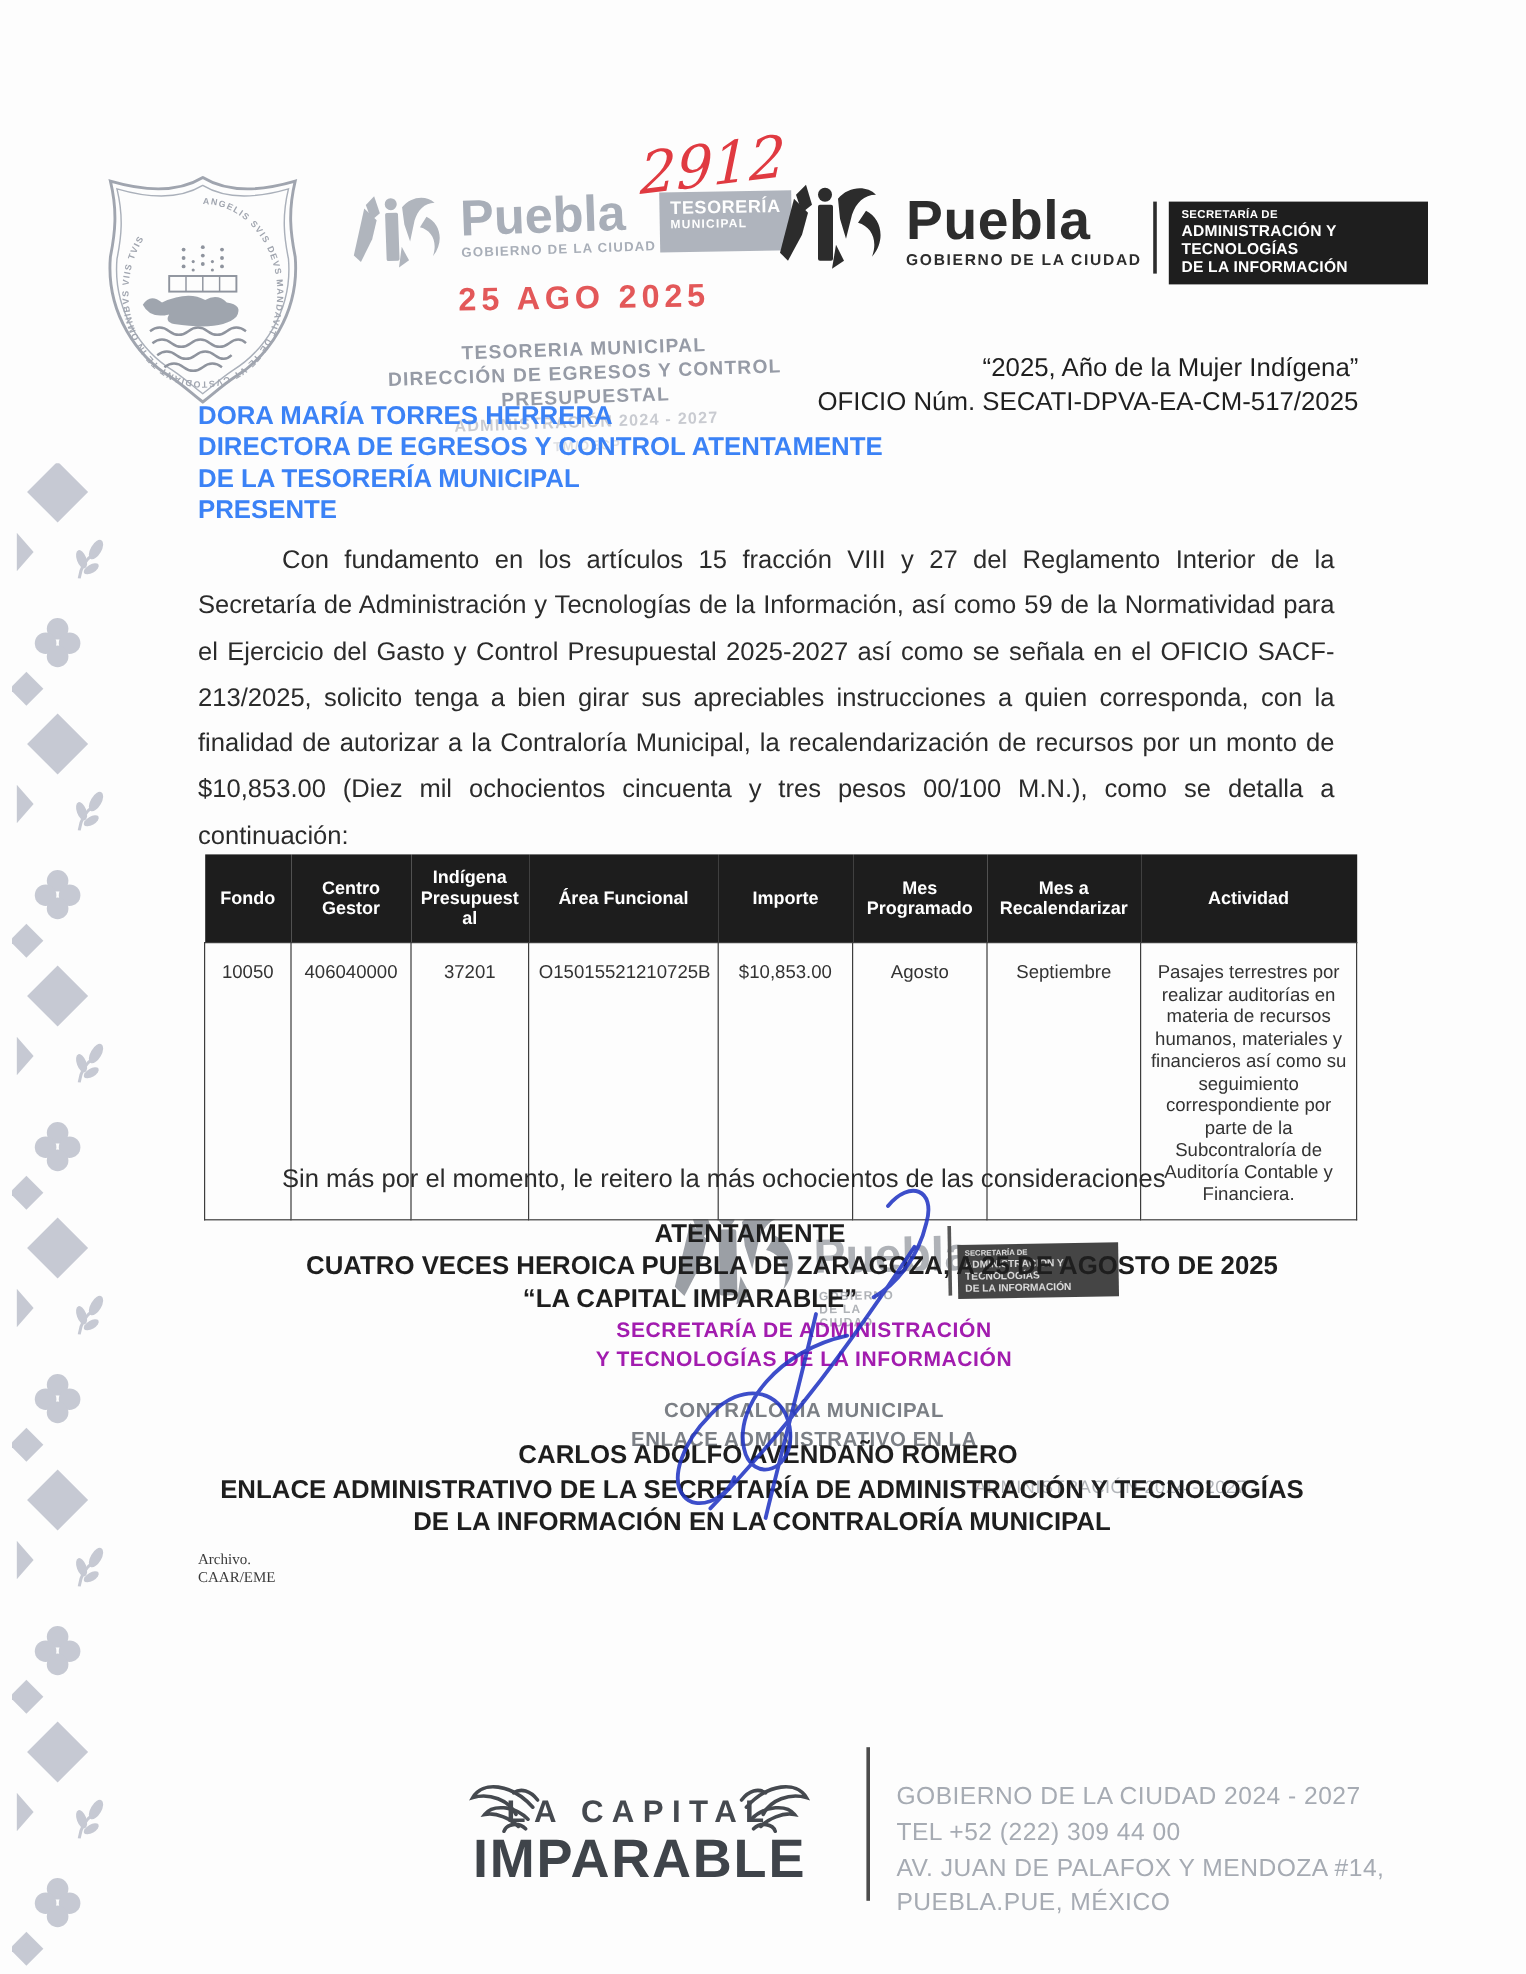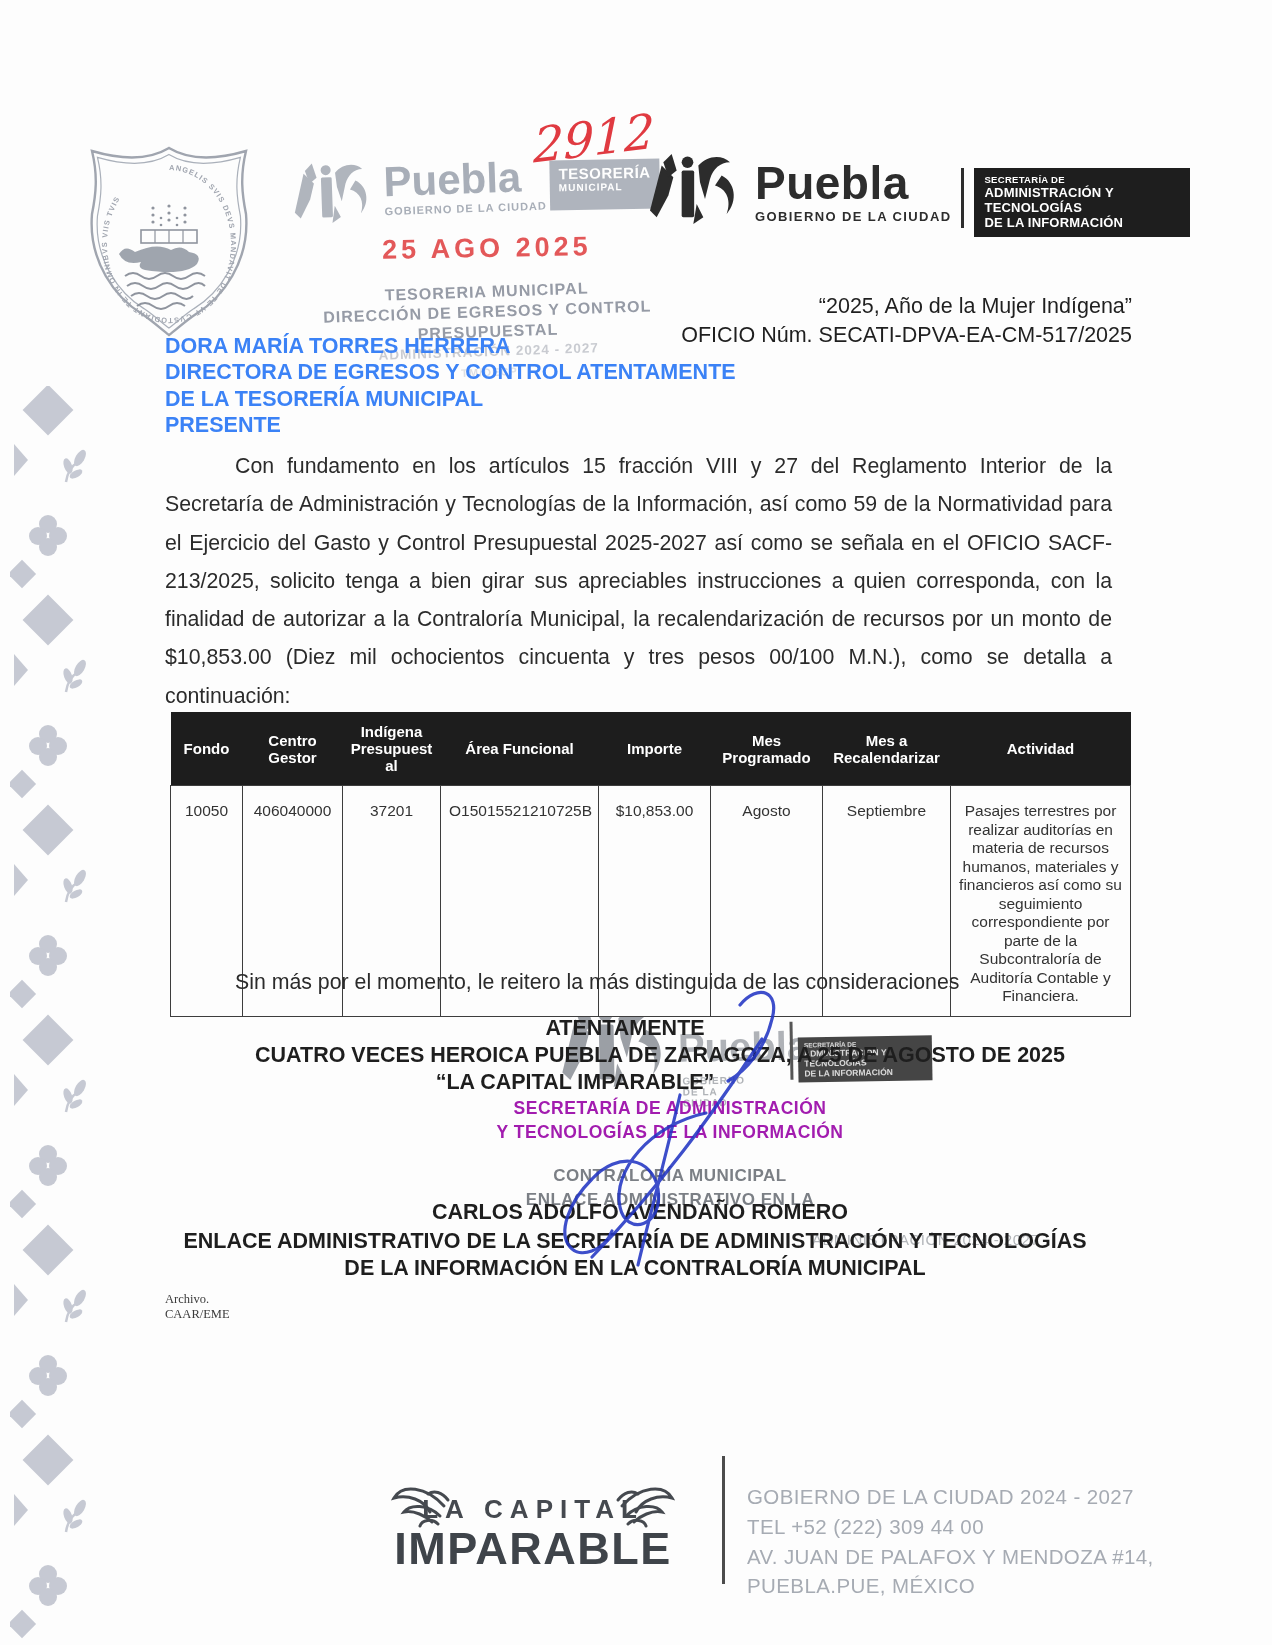--- a/index.html
+++ b/index.html
@@ -227,21 +227,21 @@
           <td>O15015521210725B</td>
           <td>$10,853.00</td>
           <td>Agosto</td>
           <td>Septiembre</td>
           <td>Pasajes terrestres por realizar auditorías en materia de recursos humanos, materiales y financieros así como su seguimiento correspondiente por parte de la Subcontraloría de Auditoría Contable y Financiera.</td>
         </tr>
       </tbody>
     </table>
   </div>
 
-  <div class="abs closing">Sin más por el momento, le reitero la más distinguida de las consideraciones</div>
+  <div class="abs closing">Sin más por el momento, le reitero la más ochocientos de las consideraciones</div>
 
   <div class="abs sig-text" style="left:430px;top:1016px;width:390px;">ATENTAMENTE</div>
   <div class="abs sig-text" style="left:165px;top:1043px;width:990px;">CUATRO VECES HEROICA PUEBLA DE ZARAGOZA, A 25 DE AGOSTO DE 2025</div>
   <div class="abs sig-text" style="left:330px;top:1070px;width:490px;">“LA CAPITAL IMPARABLE”</div>
 
   <div class="abs ghost" style="left:545px;top:996px;transform:rotate(-1deg);opacity:.85;">
     <svg class="abs" style="left:10px;top:8px;" width="118" height="103" viewBox="0 0 120 105" fill="#6e737c" opacity="0.8">
         <use href="#angels"></use>
       </svg>
     <div class="abs" style="left:132px;top:32px;font-size:40px;font-weight:800;color:#8b9097;opacity:.8;">Puebla</div>

